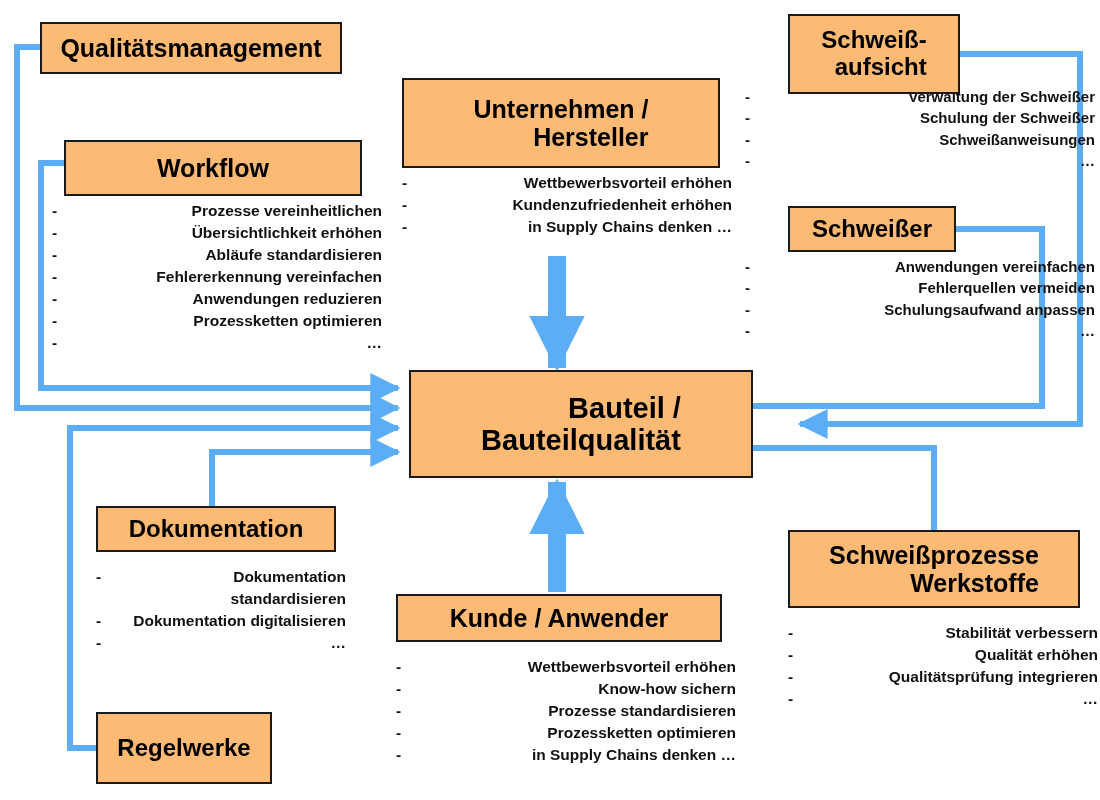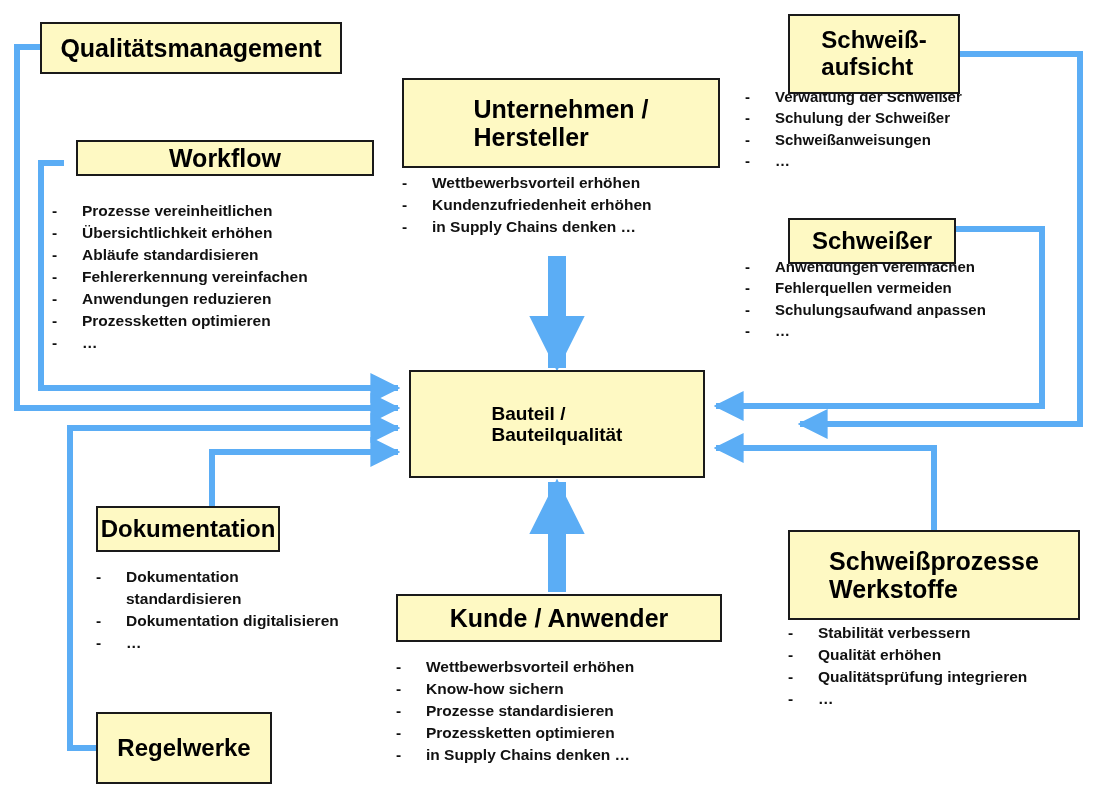--- a/index.html
+++ b/index.html
@@ -16,26 +16,26 @@
   }
   #wires{
     position:absolute;
     left:0; top:0;
     width:1100px; height:800px;
     pointer-events:none;
   }
   .node{
     position:absolute;
     box-sizing:border-box;
-    background:#fef9c3;
+    background:#fdba74;
     border:2px solid #1a1a1a;
     display:flex;
     align-items:center;
     justify-content:center;
-    text-align:left;
+    text-align:right;
     color:#000000;
     font-weight:bold;
     line-height:1.12;
     z-index:5;
   }
   .node .ttl{display:block;}
   .bullets{
     position:absolute;
     z-index:4;
     color:#111111;
@@ -45,33 +45,33 @@
   }
   .bullets .row{
     display:flex;
     align-items:flex-start;
   }
   .bullets .dash{
     width:30px;
     flex:0 0 30px;
     font-weight:bold;
   }
-  .bullets .txt{flex:1 1 auto;}
+  .bullets .txt{flex:1 1 auto;text-align:right;}
 
   
   #n-qm      {left:40px;  top:22px;  width:302px; height:52px;  font-size:25px;}
-  #n-wf      {left:76px;  top:140px; width:298px; height:36px;  font-size:25px;}
+  #n-wf      {left:64px;  top:140px; width:298px; height:56px;  font-size:25px;}
   #n-unt     {left:402px; top:78px;  width:318px; height:90px;  font-size:25px;}
   #n-swa     {left:788px; top:14px;  width:172px; height:80px;  font-size:24px;}
-  #n-swr     {left:788px; top:206px; width:168px; height:46px;  font-size:24px;margin-top:12px;}
-  #n-bauteil {left:409px; top:370px; width:296px; height:108px; font-size:19px;}
-  #n-dok     {left:96px;  top:506px; width:184px; height:46px;  font-size:24px;}
+  #n-swr     {left:788px; top:206px; width:168px; height:46px;  font-size:24px;}
+  #n-bauteil {left:409px; top:370px; width:344px; height:108px; font-size:29px;}
+  #n-dok     {left:96px;  top:506px; width:240px; height:46px;  font-size:24px;}
   #n-norm    {left:96px;  top:712px; width:176px; height:72px;  font-size:24px;}
   #n-kunde   {left:396px; top:594px; width:326px; height:48px;  font-size:25px;}
-  #n-swp     {left:788px; top:530px; width:292px; height:90px;  font-size:25px;}
+  #n-swp     {left:788px; top:530px; width:292px; height:78px;  font-size:25px;}
 
   #b-wf    {left:52px;  top:200px; width:330px;}
   #b-unt   {left:402px; top:172px; width:330px;}
   #b-swa   {left:745px; top:86px;  width:350px; font-size:15px;}
   #b-swr   {left:745px; top:256px; width:350px; font-size:15px;}
   #b-dok   {left:96px;  top:566px; width:250px;}
   #b-kunde {left:396px; top:656px; width:340px;}
   #b-swp   {left:788px; top:622px; width:310px;}
 </style>
 </head>

